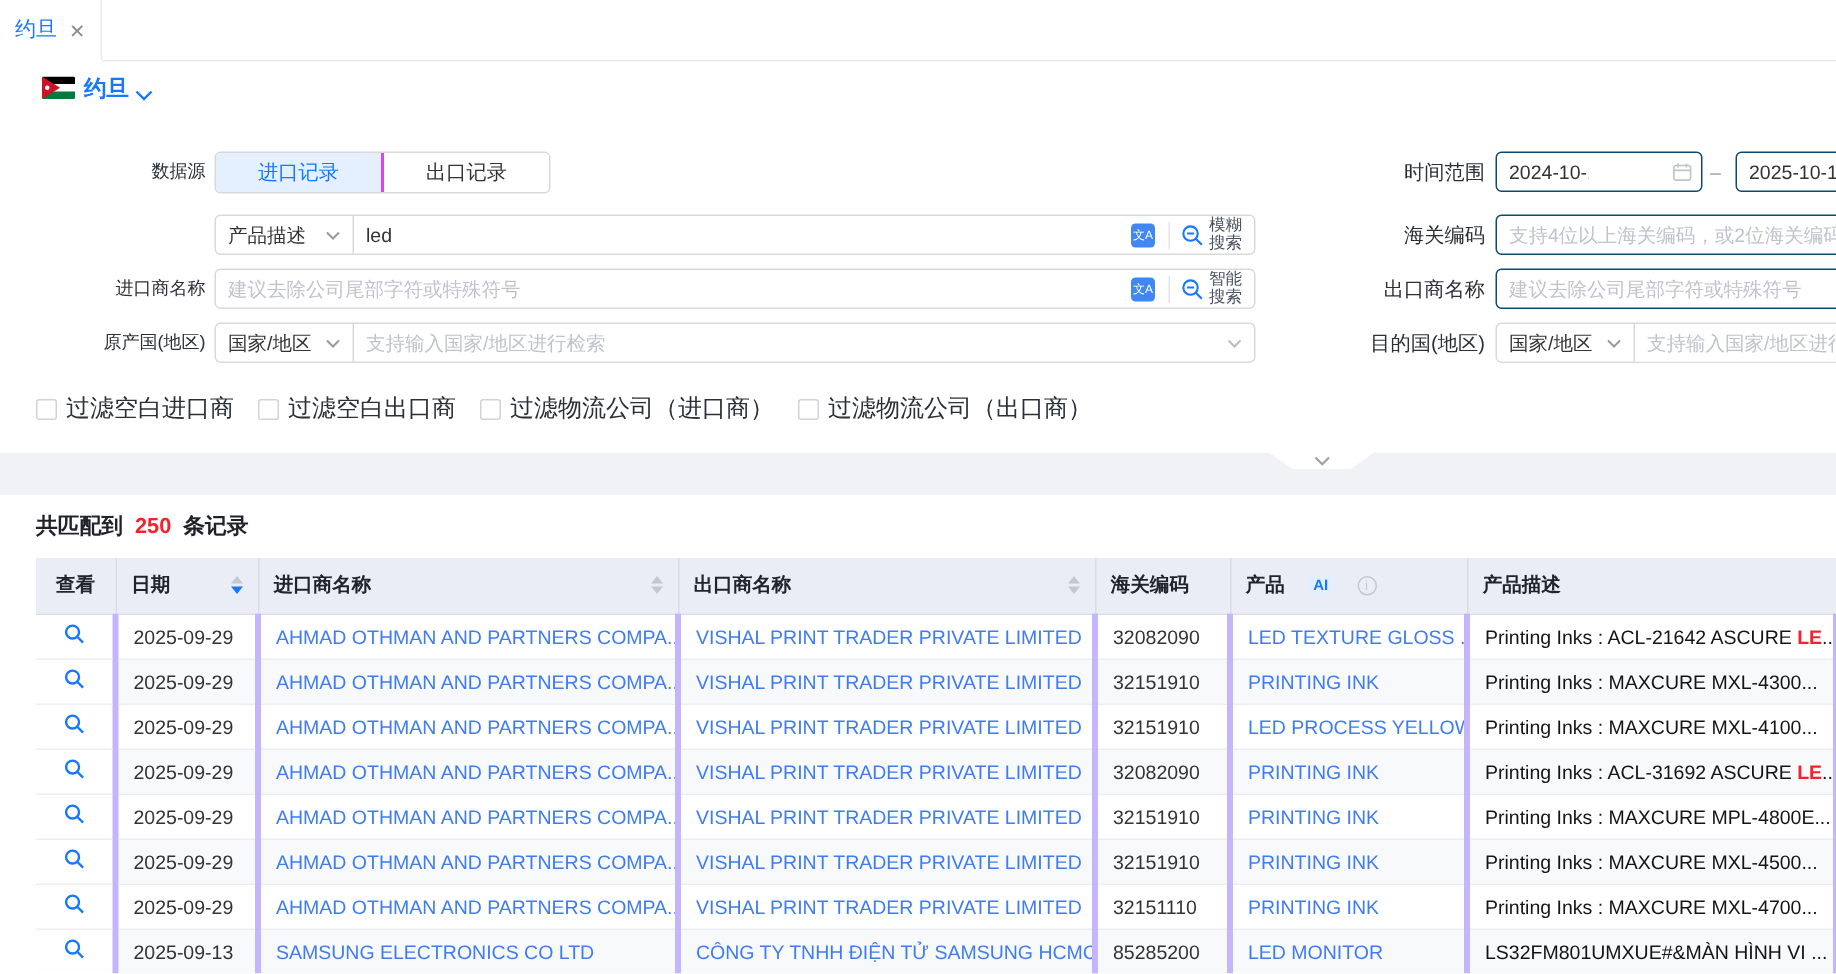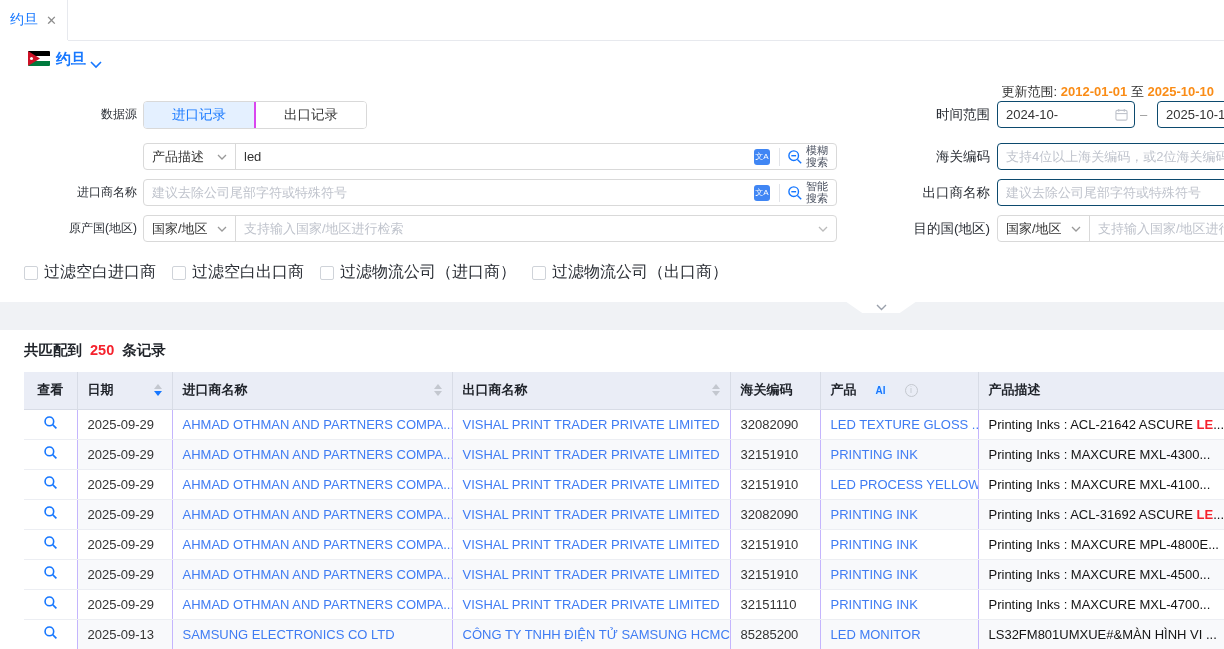--- a/index.html
+++ b/index.html
@@ -76,21 +76,21 @@
 
   
   .results { position:absolute; top:330px; left:0; right:0; bottom:0; background:#fff; }
   .summary { position:absolute; top:11px; left:24px; font-size:14.5px; font-weight:bold; color:#1f2329; }
   .summary .cnt { color:#f5222d; padding:0 8px; }
 
   .tablewrap { position:absolute; top:42px; left:24px; width:1200px; overflow:hidden; }
   table { border-collapse:collapse; table-layout:fixed; width:1200px; }
   th { height:37px; background:#eaedf6; font-size:13px; font-weight:bold; color:#20242b; text-align:left;
        padding:0 10px; border-right:1px solid #d8dce6; border-bottom:1px solid #d8dce6; }
-  td { height:30px; font-size:13px; color:#333; padding:0 10px; border-right:1px solid #c4b5fd; border-bottom:1px solid #eceef3;
+  td { height:30px; font-size:13px; color:#333; padding:0 10px; border-right:4px solid #c4b5fd; border-bottom:1px solid #eceef3;
        white-space:nowrap; overflow:hidden; }
   tr:nth-child(even) td { background:#f8f9fb; }
   td.col-view { background:#fff !important; text-align:center; padding:0; box-shadow:6px 0 6px -6px rgba(0,0,0,.10); cursor:pointer; }
   th.col-view { text-align:center; padding:0; }
   .cell-link { color:#3f7cf3; cursor:pointer; }
   .desc { color:#141414; }
   .hl { color:#f5222d; font-weight:bold; }
 
   .th-flex { display:flex; align-items:center; justify-content:space-between; }
   .carets { display:flex; flex-direction:column; gap:2px; margin-left:4px; cursor:pointer; }
@@ -121,26 +121,20 @@
     <div class="tri"></div>
       <div class="star"></div>
   </div>
   <span class="country-name">约旦</span>
   <span class="country-caret">
     <svg width="12" height="8" viewBox="0 0 12 8">
         <polyline points="1,1 6,6 11,1" fill="none" stroke="#1677ff" stroke-width="1.6"></polyline>
       </svg>
   </span>
 
-  <div class="update-range">
-    <span>更新范围:</span>
-    <b>2012-01-01</b>
-    <span>至</span>
-    <b>2025-10-10</b>
-  </div>
 
   <div class="frow" style="top:101px;height:28px;">
     <div class="flabel">数据源</div>
     <div class="seg-group">
       <div class="seg active">进口记录</div>
       <div class="seg">出口记录</div>
     </div>
     <div class="rlabel">时间范围</div>
     <div class="rinput" style="width:138px;">
       <input readonly="" value="2024-10-11" style="">

